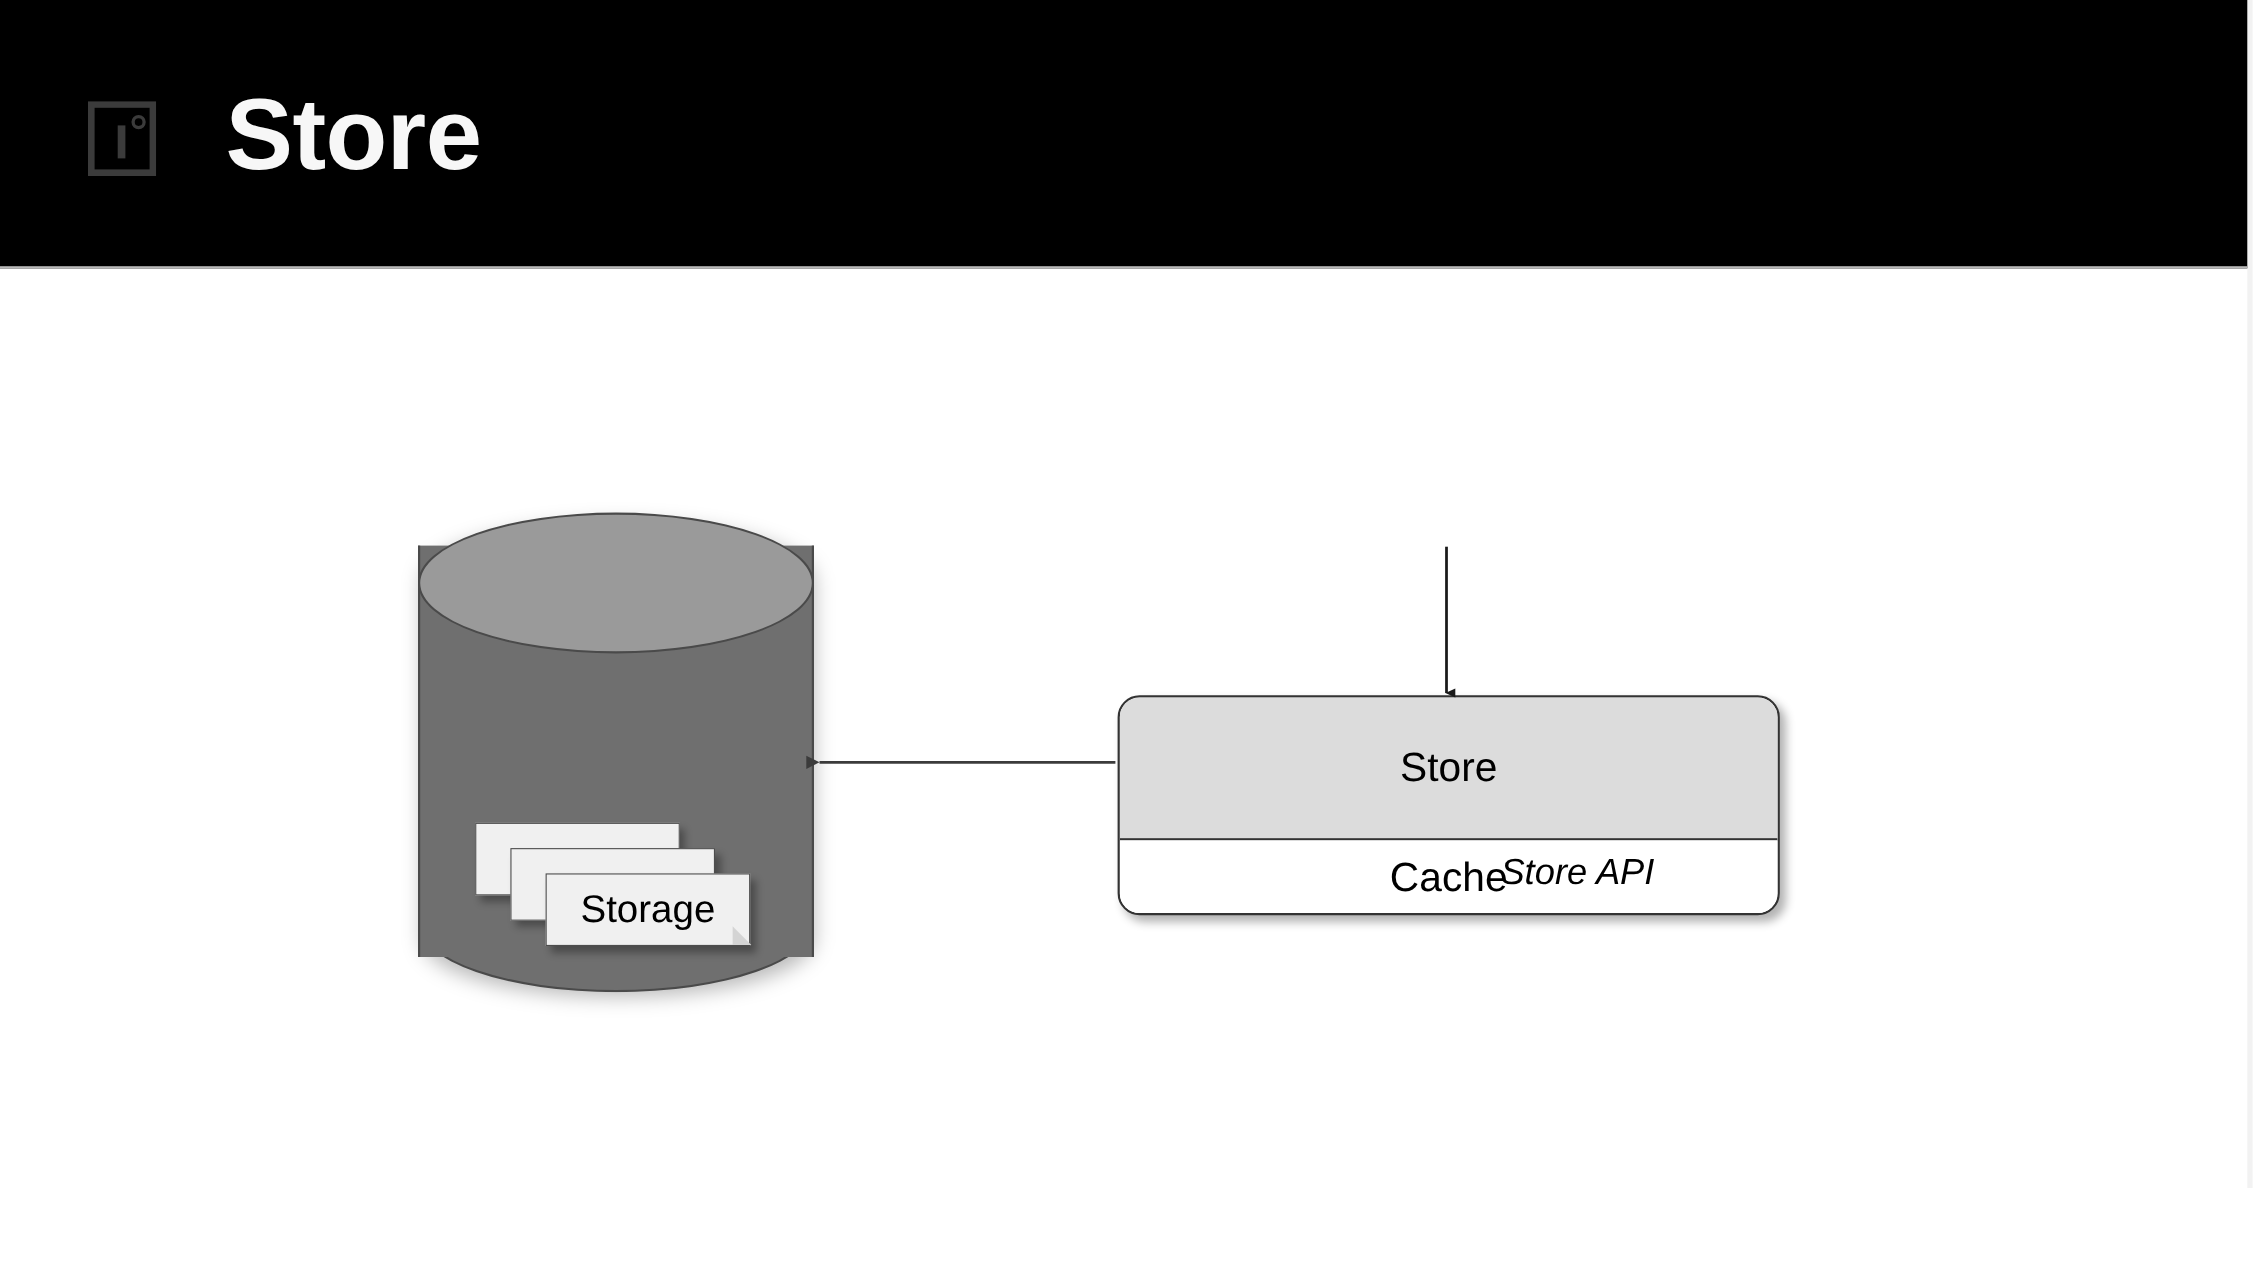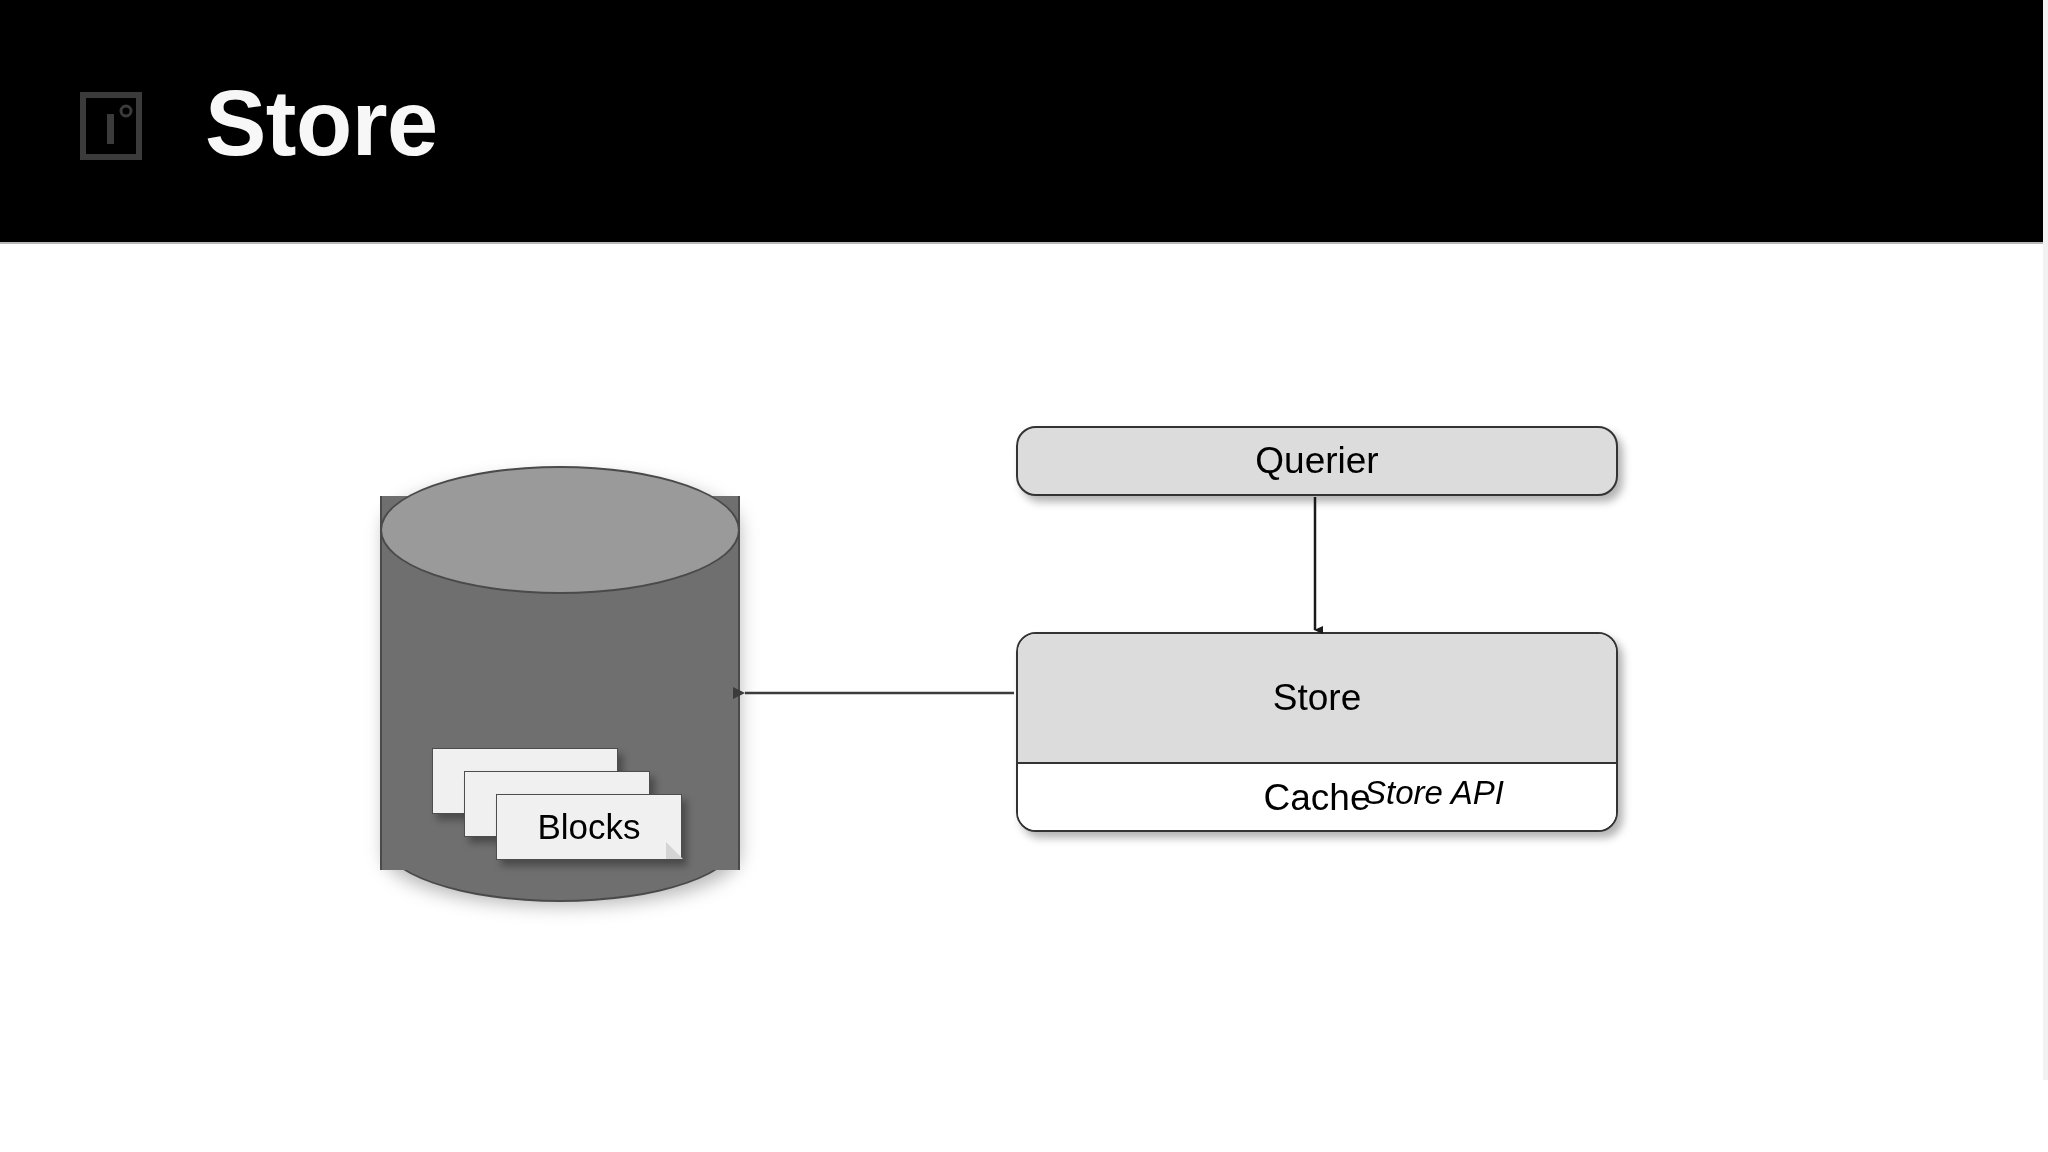--- a/index.html
+++ b/index.html
@@ -274,27 +274,24 @@
       <div class="cyl-bottom"></div>
       <div class="cyl-body"></div>
       <div class="cyl-top"></div>
 
 
       <div id="blocks-stack">
         <div class="note note-1"></div>
         <div class="note note-2"></div>
         <div class="note note-3"></div>
         <div class="note-fold"></div>
-        <div id="blocks-label">Blocks</div>
+        <div id="blocks-label">Storage</div>
       </div>
     </div>
 
-    <div id="querier-box" class="node-box">
-      <div id="querier-label">Querier</div>
-    </div>
 
     <div id="store-box" class="node-box">
       <div id="store-section">Store</div>
       <div id="cache-section">Cache</div>
     </div>
 
     <svg id="connectors">
       <defs>
         <marker id="arrowDown" markerWidth="12" markerHeight="12" refX="5" refY="9" orient="auto" markerUnits="userSpaceOnUse">
           <path d="M1,1 L5,10 L9,1 Z" fill="#1a1a1a"></path>

